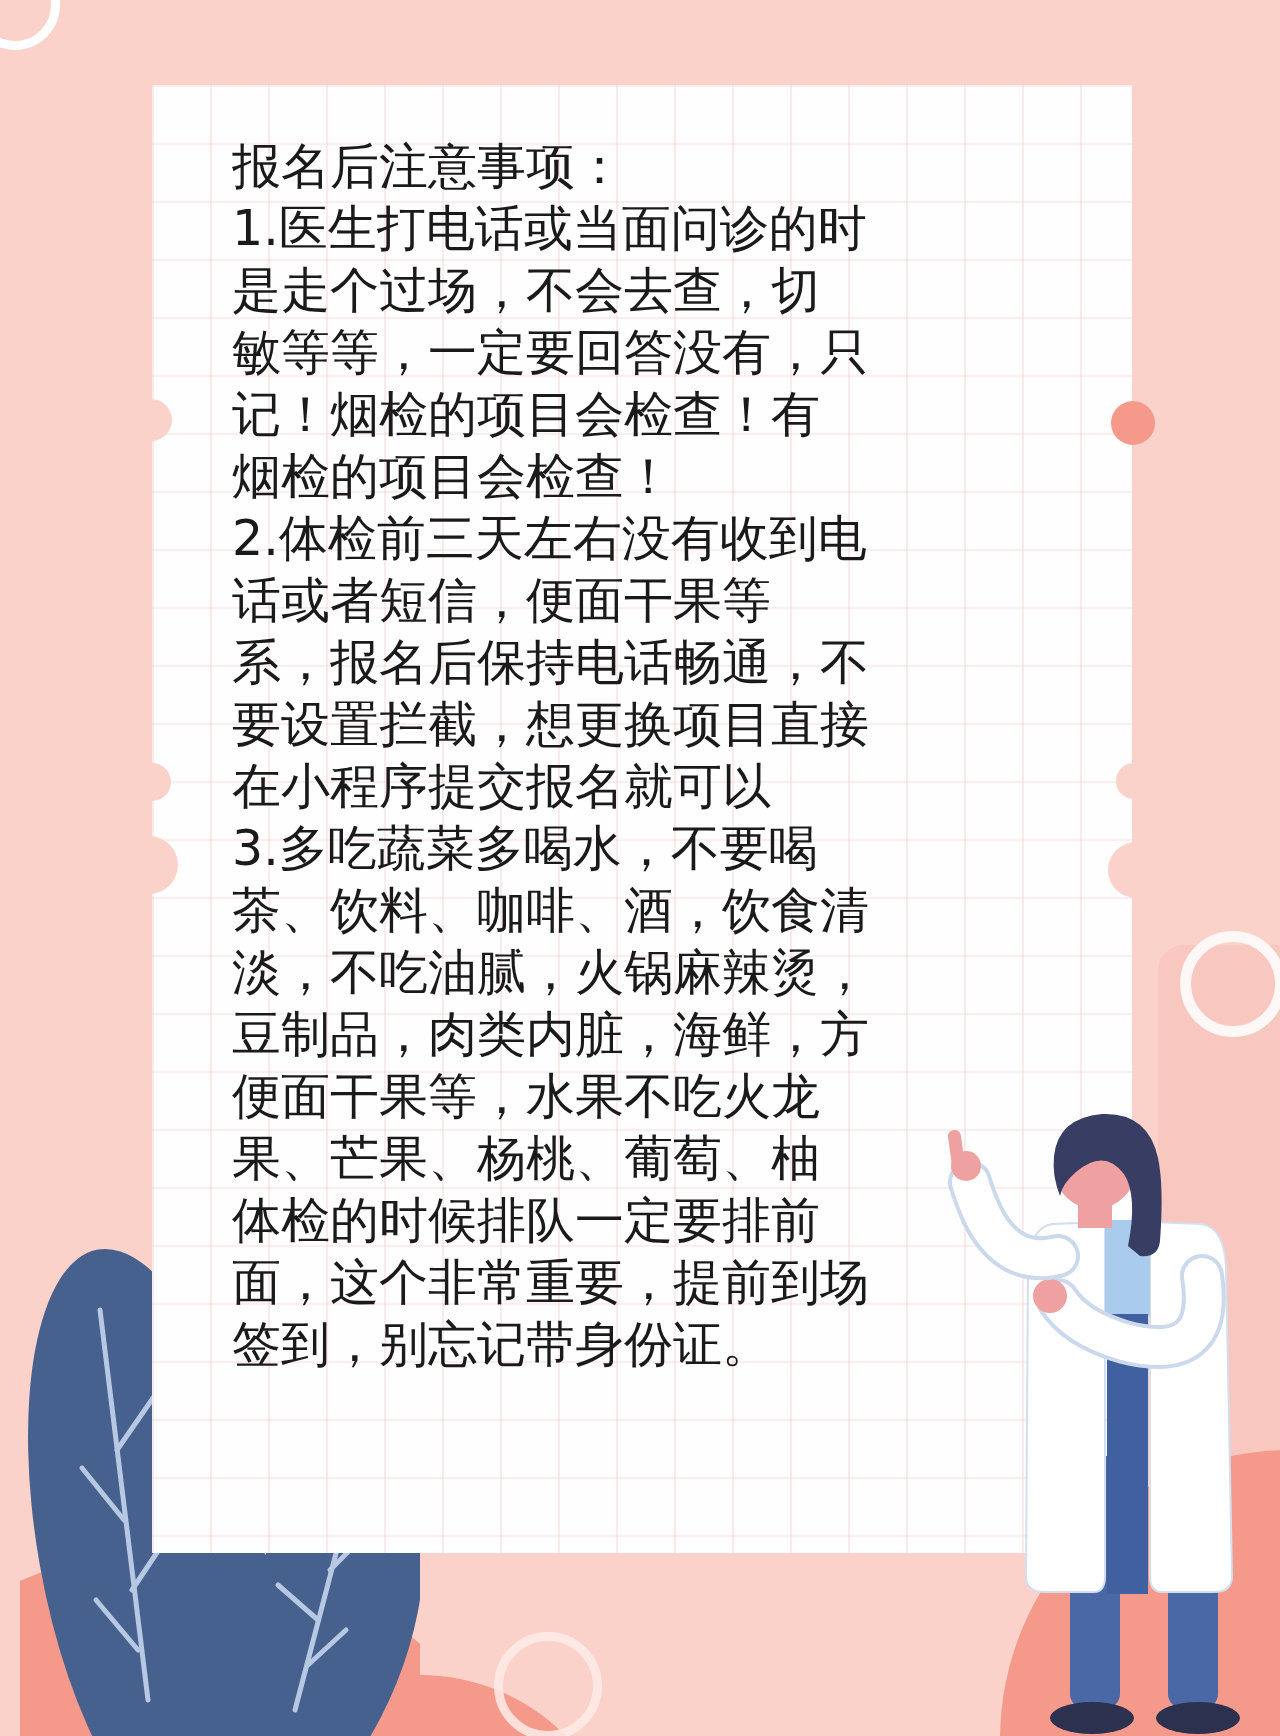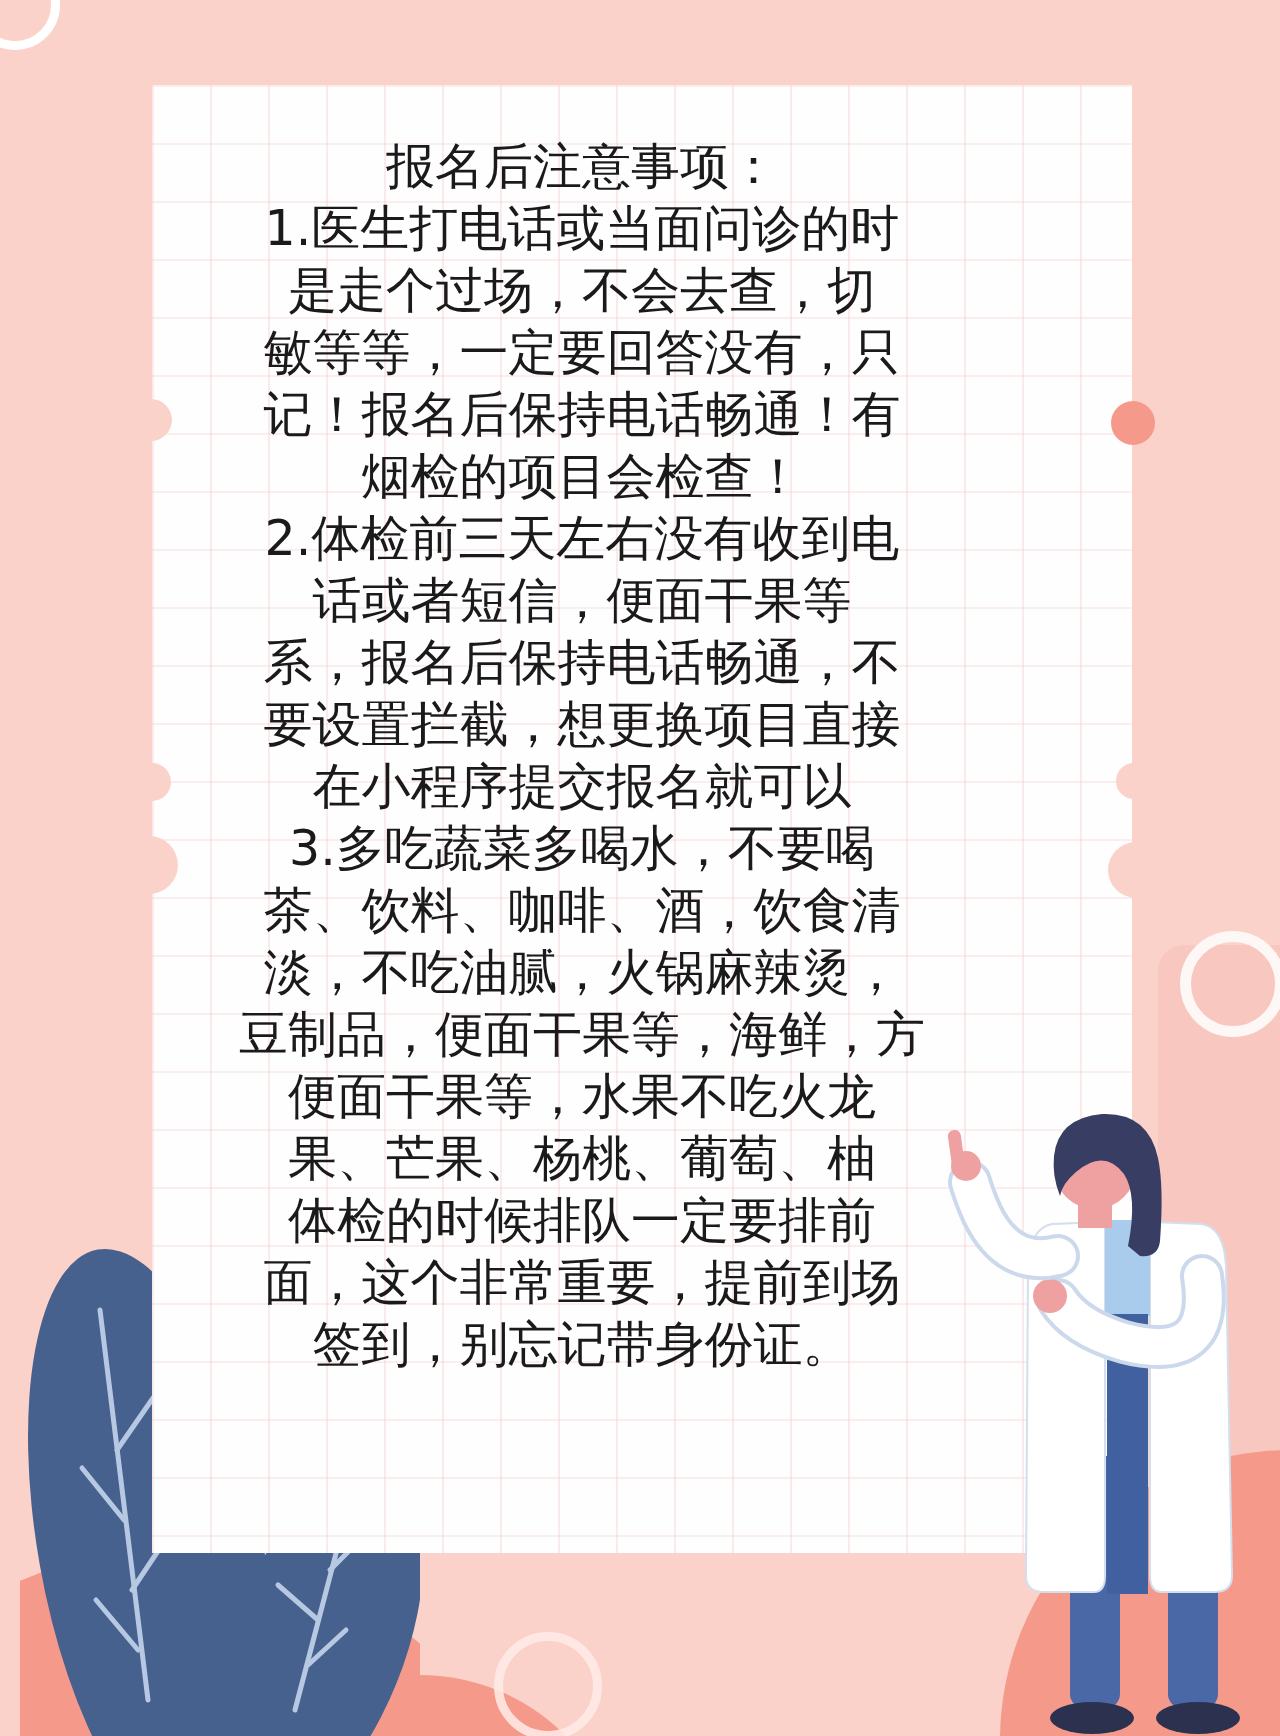--- a/index.html
+++ b/index.html
@@ -22,21 +22,21 @@
         background-size:58px 58px;}
   
   .tab{border-radius:50%;background:#fbd2ca;}
   .tab-l1{left:130px;top:399px;width:42px;height:42px;}
   .tab-l2{left:133px;top:763px;width:38px;height:38px;}
   .tab-l3{left:120px;top:836px;width:58px;height:58px;}
   .tab-r1{left:1111px;top:401px;width:44px;height:44px;background:#f59a8a;}
   .tab-r2{left:1116px;top:763px;width:36px;height:36px;}
   .tab-r3{left:1108px;top:842px;width:56px;height:56px;}
   
-  .notice-text{left:232px;top:136px;width:700px;text-align:center;color:#1a1a1a;}
+  .notice-text{left:232px;top:136px;width:700px;text-align:left;color:#1a1a1a;}
   .notice-text .line{height:62px;line-height:62px;font-size:49px;font-weight:500;
         white-space:nowrap;letter-spacing:0px;}
   
   .mid-salmon{left:215px;top:1675px;width:410px;height:410px;}
   .plant-svg{left:20px;top:1200px;}
   .doctor-svg{left:880px;top:1036px;}
 </style>
 </head>
 <body>
 
@@ -76,31 +76,31 @@
 <div class="abs tab tab-r1"></div>
 <div class="abs tab tab-r2"></div>
 <div class="abs tab tab-r3"></div>
 
 <div class="abs notice-text">
   <div class="line">报名后注意事项：</div>
   <div>
       <div class="line">1.医生打电话或当面问诊的时</div>
       <div class="line">是走个过场，不会去查，切</div>
       <div class="line">敏等等，一定要回答没有，只</div>
-      <div class="line">记！报名后保持电话畅通！有</div>
+      <div class="line">记！烟检的项目会检查！有</div>
       <div class="line">烟检的项目会检查！</div>
       <div class="line">2.体检前三天左右没有收到电</div>
       <div class="line">话或者短信，便面干果等</div>
       <div class="line">系，报名后保持电话畅通，不</div>
       <div class="line">要设置拦截，想更换项目直接</div>
       <div class="line">在小程序提交报名就可以</div>
       <div class="line">3.多吃蔬菜多喝水，不要喝</div>
       <div class="line">茶、饮料、咖啡、酒，饮食清</div>
       <div class="line">淡，不吃油腻，火锅麻辣烫，</div>
-      <div class="line">豆制品，便面干果等，海鲜，方</div>
+      <div class="line">豆制品，肉类内脏，海鲜，方</div>
       <div class="line">便面干果等，水果不吃火龙</div>
       <div class="line">果、芒果、杨桃、葡萄、柚</div>
       <div class="line">体检的时候排队一定要排前</div>
       <div class="line">面，这个非常重要，提前到场</div>
       <div class="line">签到，别忘记带身份证。</div>
     </div>
 </div>
 
 <svg class="abs doctor-svg" width="400" height="700" viewBox="0 0 400 700" aria-hidden="true">
   <circle cx="410" cy="704" r="290" fill="#f59a8a"></circle>

